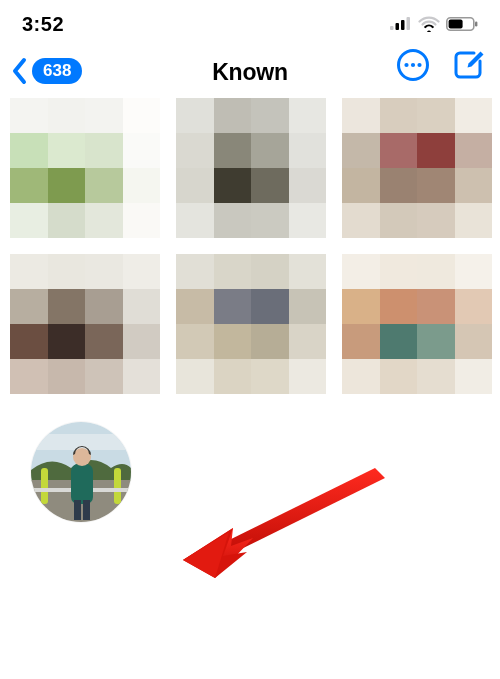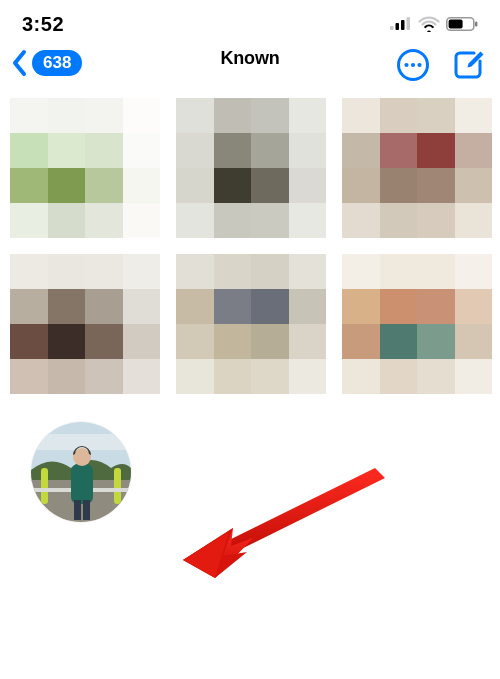--- a/index.html
+++ b/index.html
@@ -31,21 +31,21 @@
       text-align: right;
     }
     .status-icons {
       display: flex;
       align-items: center;
       gap: 6px;
     }
     
     .nav-bar {
       display: flex;
-      align-items: flex-start;
+      align-items: flex-end;
       justify-content: space-between;
       padding: 8px 16px 12px 10px;
       position: relative;
     }
     .nav-left {
       display: flex;
       align-items: center;
       gap: 2px;
     }
     .back-chevron {
@@ -61,21 +61,21 @@
       padding: 0 11px;
       display: flex;
       align-items: center;
       font-size: 17px;
       font-weight: 700;
     }
     .nav-title {
       position: absolute;
       left: 50%;
       transform: translateX(-50%);
-      font-size: 18px;
+      font-size: 23px;
       font-weight: 800;
       letter-spacing: -0.2px;
     }
     .nav-right {
       display: flex;
       align-items: center;
       gap: 22px;
     }
     .icon-btn {
       color: #0079ff;

